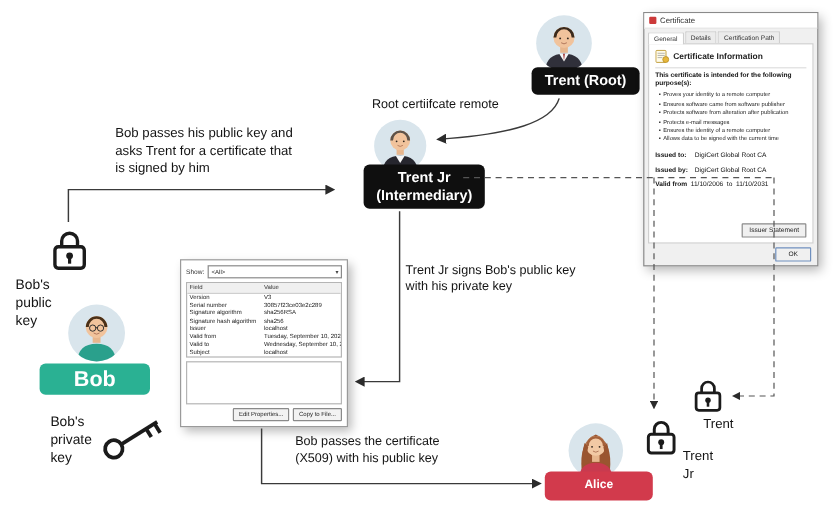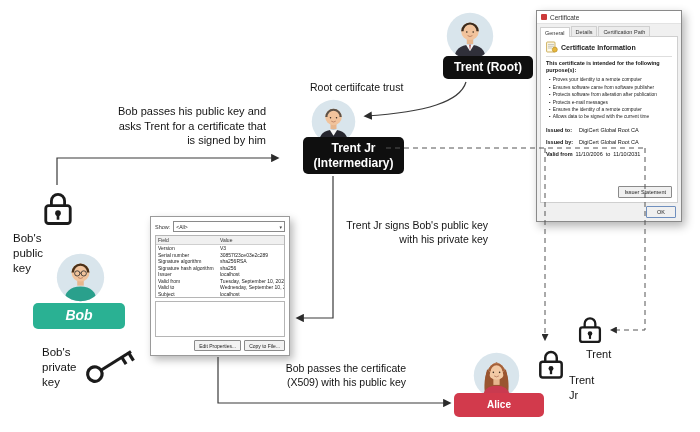--- a/index.html
+++ b/index.html
@@ -1,28 +1,28 @@
 <!DOCTYPE html>
 <html><head>
 <meta charset="utf-8">
 <style>
   html,body{margin:0;padding:0;background:#fff;}
   .stage{position:relative;width:700px;height:432px;background:#ffffff;
          font-family:"Liberation Sans",sans-serif;overflow:hidden;color:#111;}
   .abs{position:absolute;}
   .pre{white-space:pre-line;}
   .annot{font-size:11px;line-height:1.32;color:#141414;}
-  .center{text-align:right;}
+  .center{text-align:left;}
 
   
   .node-label{display:flex;align-items:center;justify-content:center;
               color:#fff;font-weight:bold;border-radius:5px;z-index:5;
               text-align:center;line-height:1.25;}
   .dark-label{background:#0f0f0f;font-size:12px;margin-left:20px;}
-  .bob-label{background:#2ab193;font-size:14px;font-style:italic;}
+  .bob-label{background:#2ab193;font-size:18px;}
   .alice-label{background:#d23a4c;font-size:10px;}
 
   .avatar{z-index:4;}
   .avatar svg{display:block;width:100%;height:100%;}
 
   .lock svg,.key svg{display:block;width:100%;height:100%;}
 
   
   #connectors{position:absolute;left:0;top:0;width:700px;height:432px;
               z-index:30;pointer-events:none;}
@@ -118,21 +118,21 @@
         <circle cx="26" cy="25" r="1" fill="#33281f"></circle>
         <circle cx="34" cy="25" r="1" fill="#33281f"></circle>
         <path d="M27,29.5 q3,2.4 6,0" fill="none" stroke="#b0765a" stroke-width="1"></path>
       </g>
     </svg>
   </div>
   <div class="abs node-label dark-label pre" style="left:423px;top:56px;width:90px;height:23px;">
     <span>Trent (Root)</span>
   </div>
 
-  <div class="abs annot" style="left:310px;top:81px;width:110px;white-space:nowrap;font-size:10.5px;">Root certiifcate trust</div>
+  <div class="abs annot" style="left:310px;top:81px;width:110px;white-space:nowrap;font-size:10.5px;">Root certiifcate remote</div>
 
   <div class="abs avatar" style="left:311px;top:99px;width:45px;height:45px;">
     <svg viewBox="0 0 60 60">
       <defs>
           <clipPath id="c2">
             <circle cx="30" cy="30" r="29"></circle>
           </clipPath>
         </defs>
       <circle cx="30" cy="30" r="29" fill="#d9e5ec"></circle>
       <g clip-path="url(#c2)">

